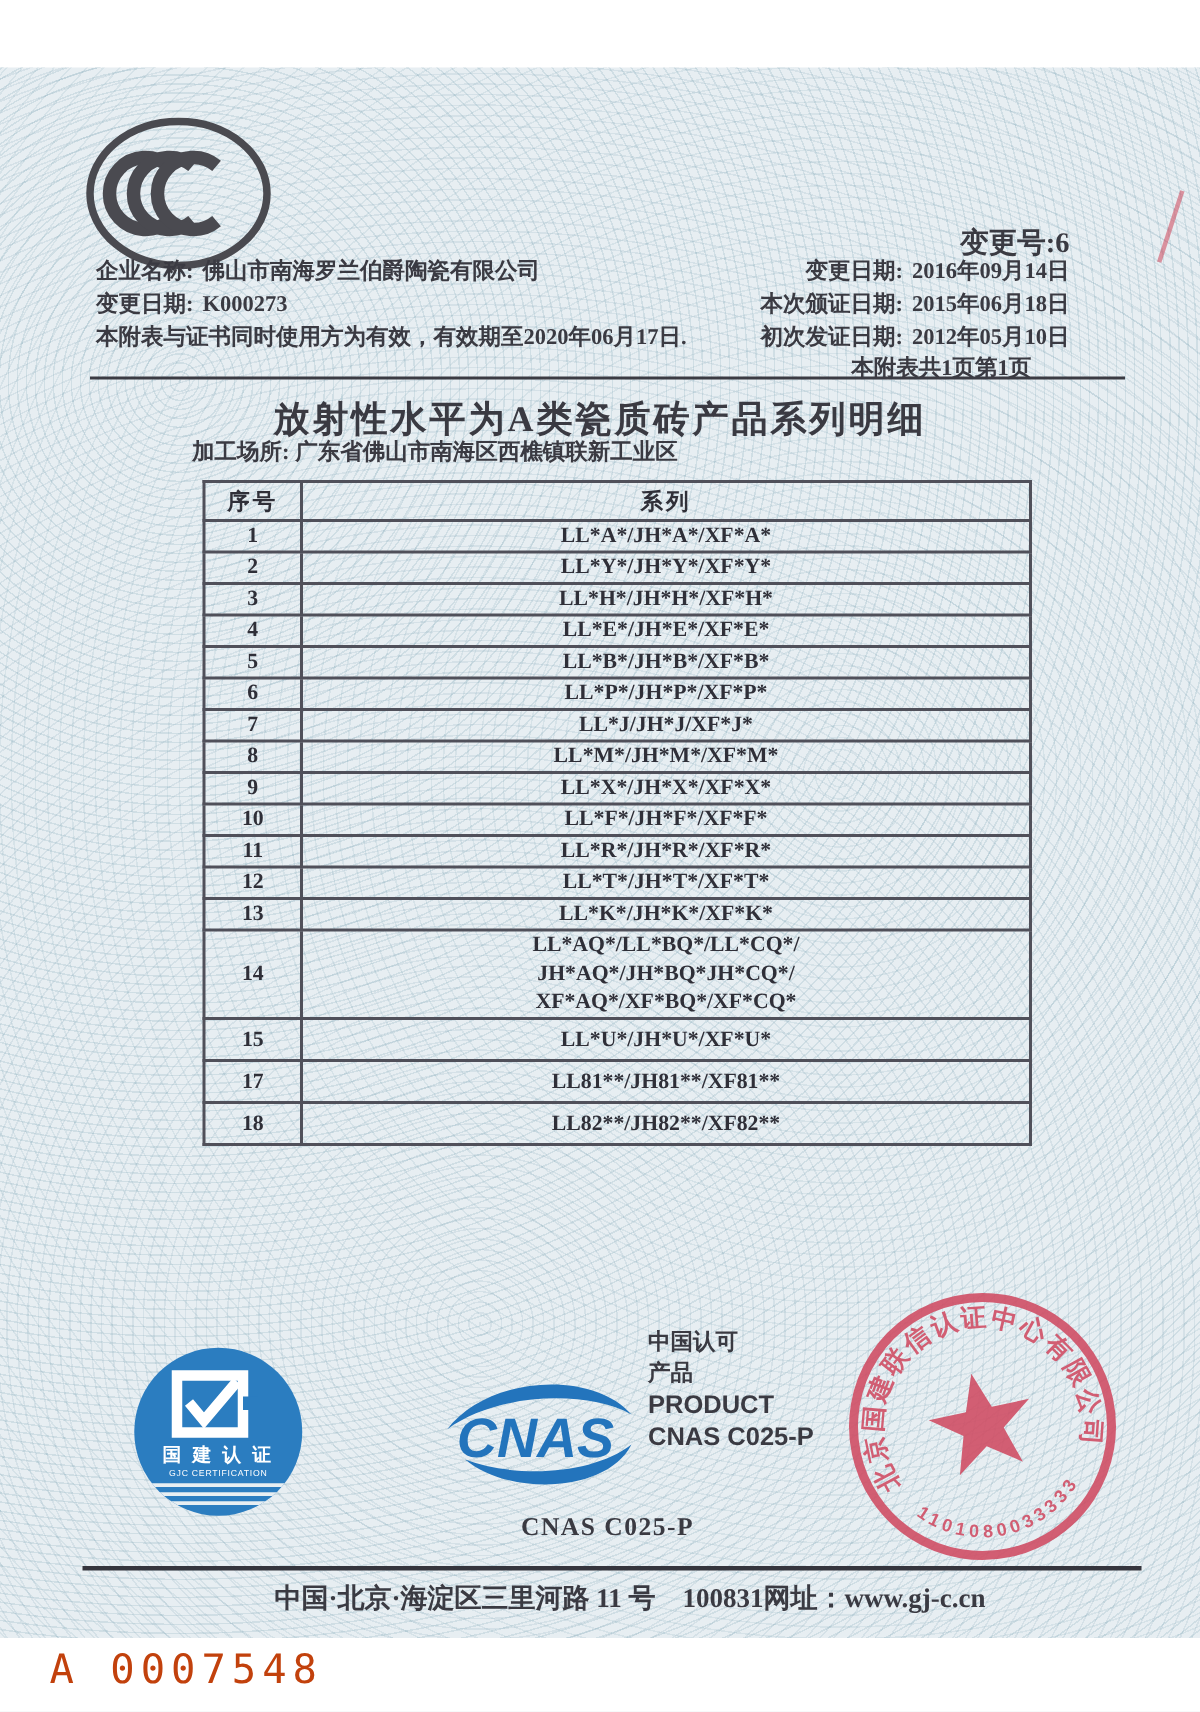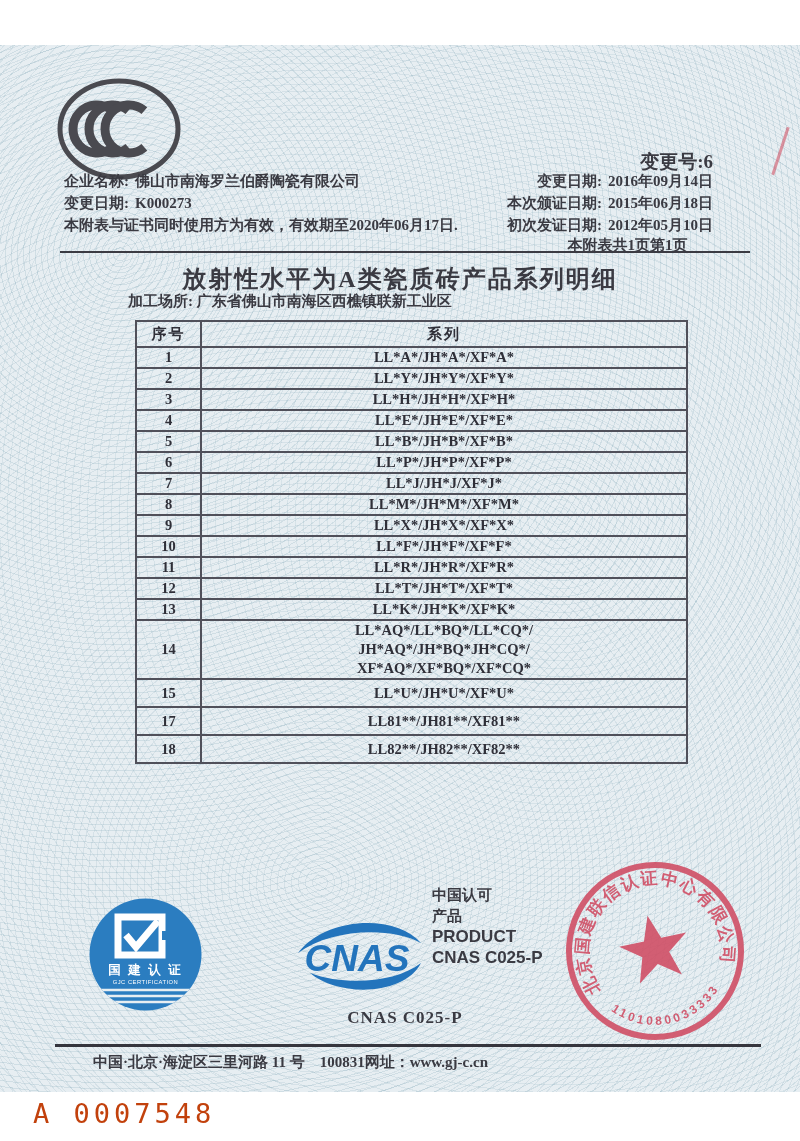--- a/index.html
+++ b/index.html
@@ -51,22 +51,22 @@
   .cnas { left:290px; top:913px; }
   .cnas-text { left:432px; top:884px; font-size:15px; line-height:21px; color:#3a3a42; font-weight:700;
                font-family:"Liberation Sans","DejaVu Sans",sans-serif; }
   .cnas-text .lat { font-size:17px; font-weight:700; }
   .cnas-code { left:300px; top:1008px; width:210px; text-align:center;
                font-size:17px; font-weight:700; letter-spacing:1px; }
 
   .seal { left:560px; top:856px; }
 
   .footer-line { left:55px; top:1044px; width:706px; border-top:3px solid #35353d; }
-  .footer { left:55px; top:1053px; width:706px; display:flex; justify-content:flex-start;
-            font-size:15px; font-weight:700; }
+  .footer { left:55px; top:1053px; width:706px; display:flex; justify-content:center;
+            font-size:18px; font-weight:700; }
   .footer .addr { padding-left:38px; }
   .footer .site { padding-right:14px; }
 
   .red-mark { left:779px; top:126px; width:3px; height:50px; background:rgba(205,70,90,0.55);
               transform:rotate(18deg); }
 
   .serial { left:33px; top:1098px; font-family:"DejaVu Sans Mono","Liberation Mono",monospace;
             font-size:27px; color:#c2410c; letter-spacing:4px; }
 </style>
 </head>

